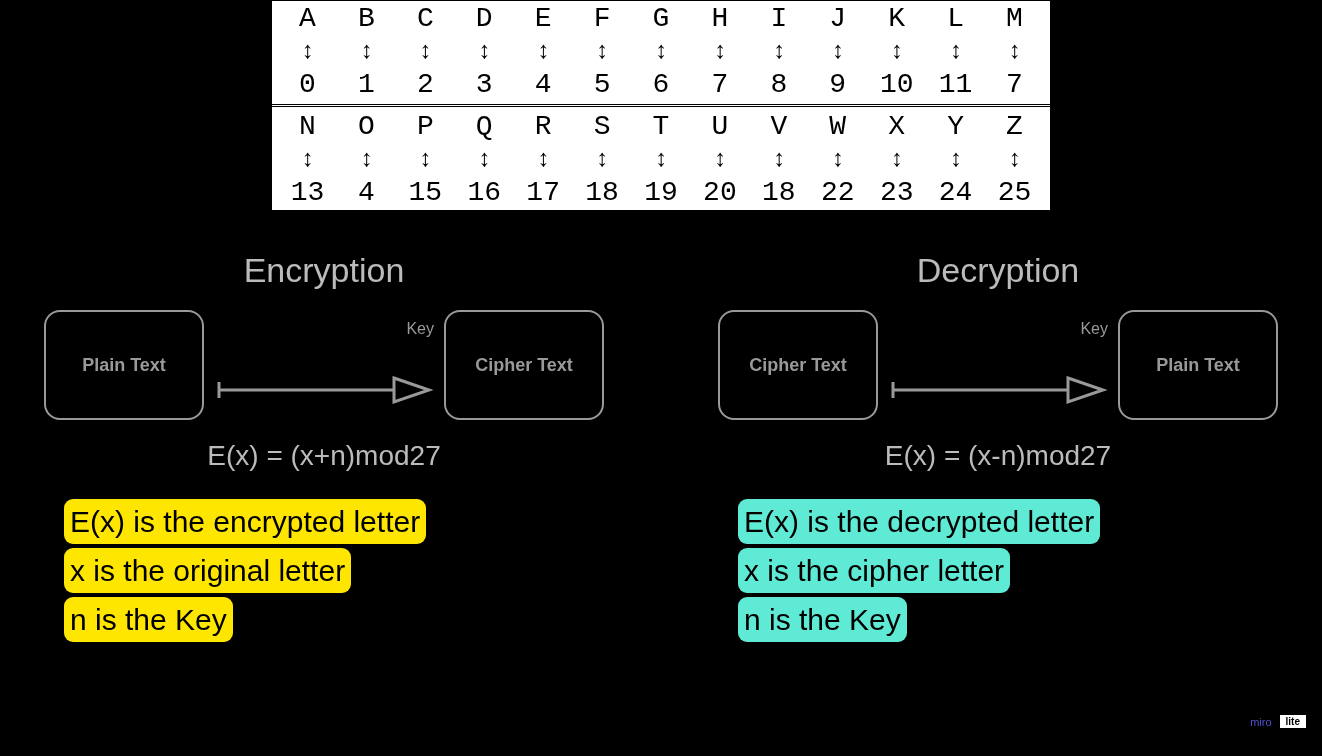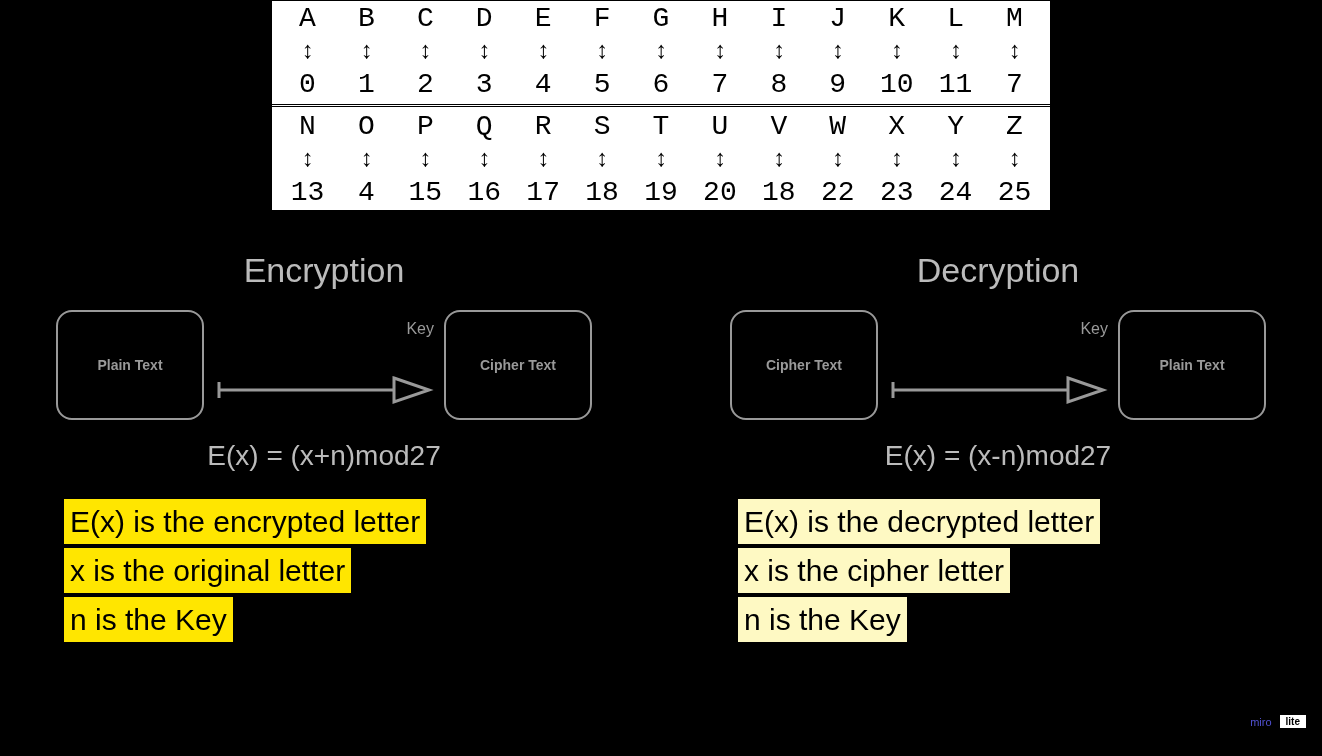--- a/index.html
+++ b/index.html
@@ -58,23 +58,23 @@
     display: flex;
     align-items: center;
     justify-content: center;
     gap: 10px;
     margin-bottom: 20px;
   }
   .flow-box {
     border: 2px solid #999;
     border-radius: 16px;
     color: #999;
-    font-size: 14px;
+    font-size: 18px;
     font-weight: bold;
-    width: 148px;
+    width: 160px;
     height: 110px;
     display: flex;
     align-items: center;
     justify-content: center;
     text-align: center;
   }
   .flow-arrow-wrap {
     display: flex;
     flex-direction: column;
     align-items: flex-end;
@@ -99,23 +99,24 @@
   .desc-lines {
     padding-left: 60px;
   }
   .desc-line {
     font-size: 30px;
     color: #000;
     display: inline-block;
     padding: 3px 6px;
     margin-bottom: 4px;
     line-height: 1.3;
+    border-radius: 9px;
   }
   .hl-yellow { background: #ffe600; }
-  .hl-orange { background: #fef9c3; }
+  .hl-orange { background: #5eead4; }
   .watermark {
     position: absolute;
     right: 16px;
     bottom: 28px;
     font-size: 11px;
     color: #5050d0;
     display: flex;
     align-items: center;
     gap: 8px;
   }

